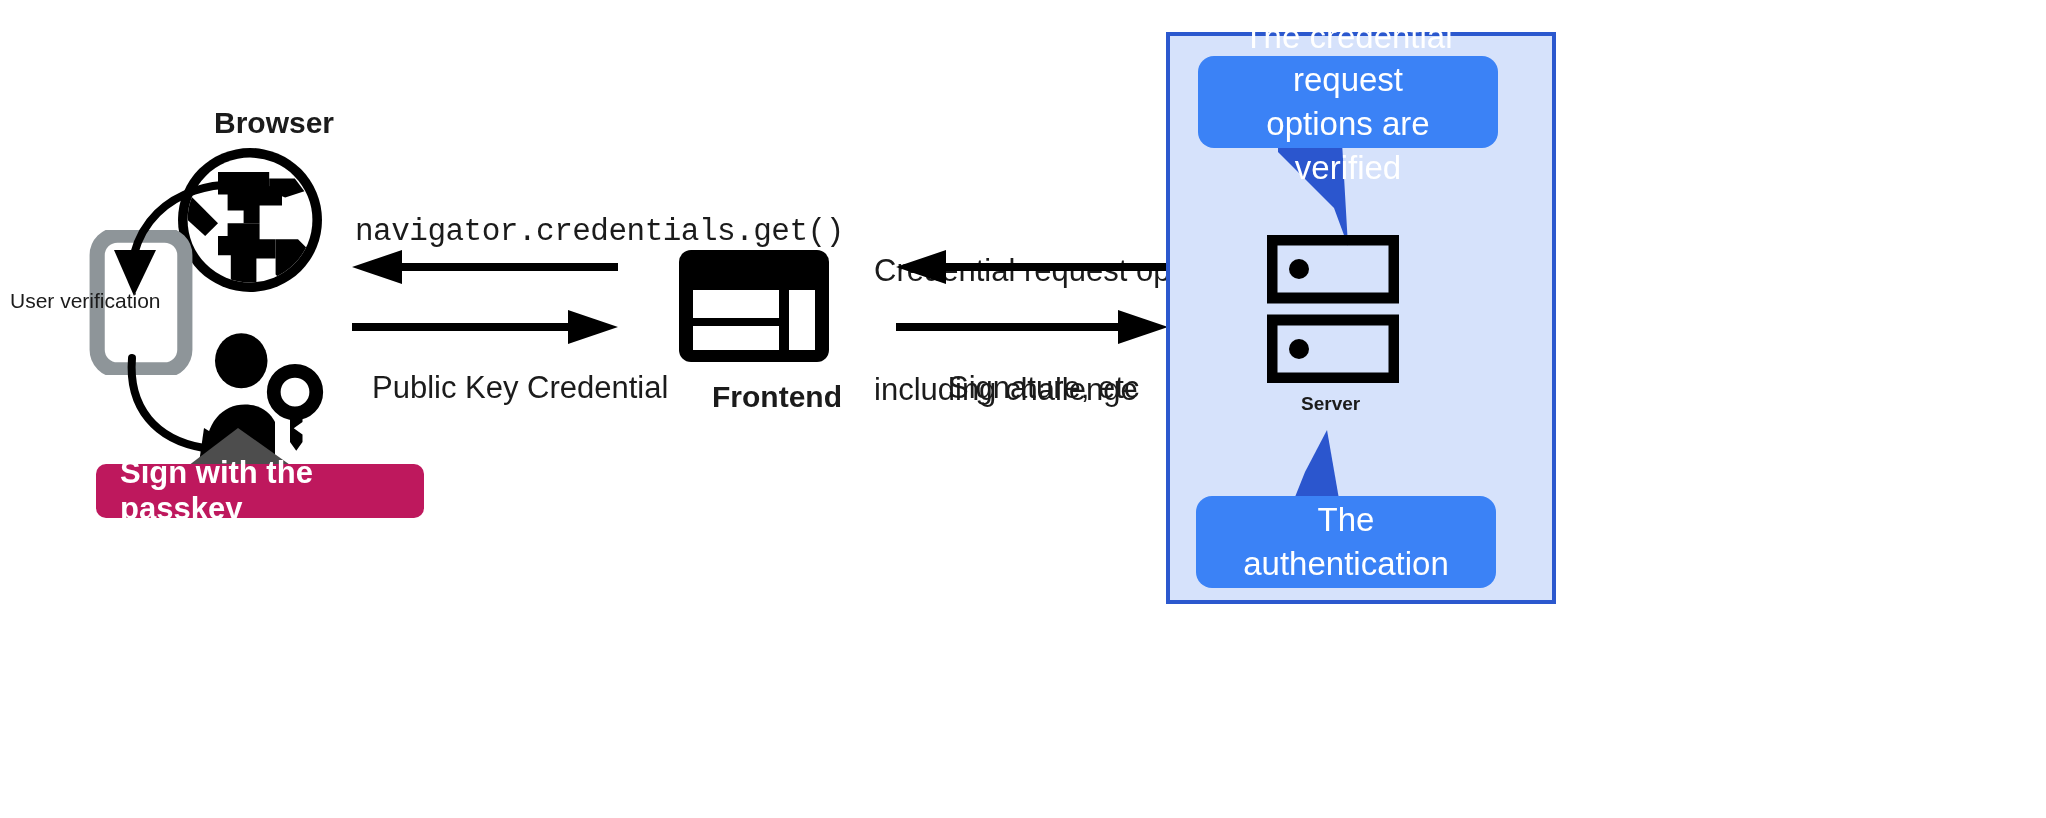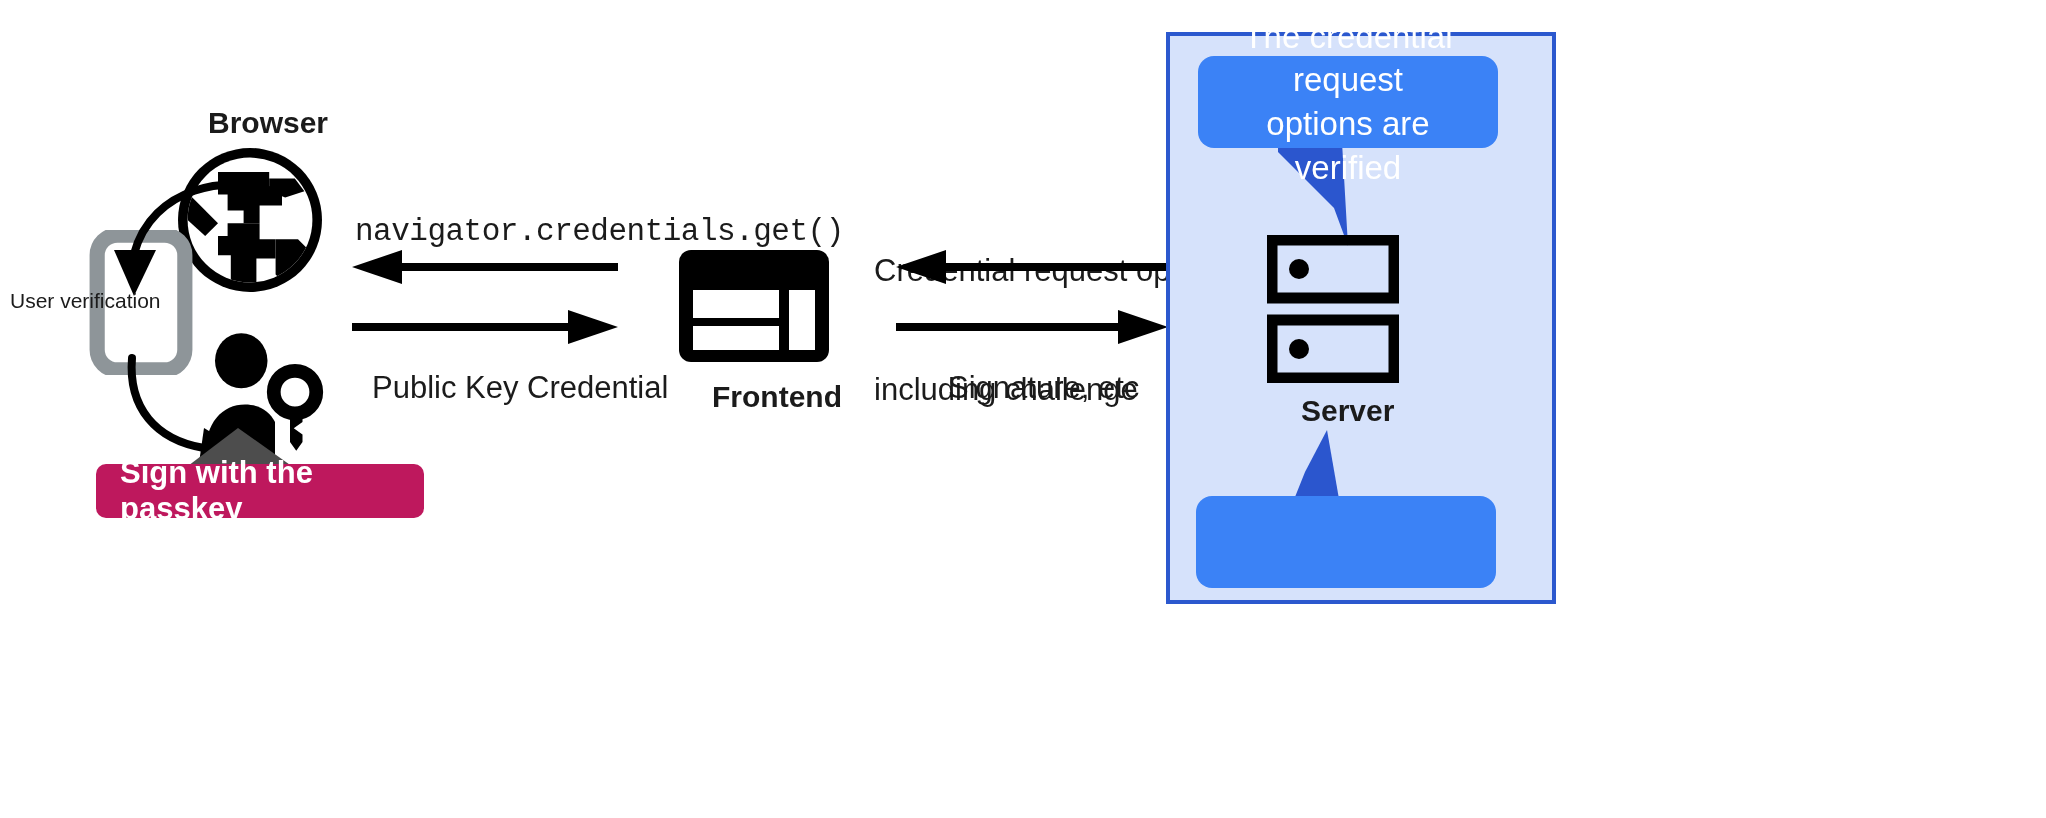--- a/index.html
+++ b/index.html
@@ -74,21 +74,21 @@
     font-family: "Liberation Sans", sans-serif;
     padding: 8px 24px;
     font-weight: bold;
   }
 </style>
 </head>
 <body>
 
 <div id="stage">
 
-  <div class="abs lbl lbl-bold" style="left:208px; top:104px; font-size:30px;">Browser</div>
+  <div class="abs lbl lbl-bold" style="left:214px; top:104px; font-size:30px;">Browser</div>
 
   <div class="abs" style="left:170px; top:140px; width:160px; height:160px;">
     <svg width="160" height="160" viewBox="0 0 100 100" aria-hidden="true">
       <defs>
         <clipPath id="globeClip">
             <circle cx="50" cy="50" r="39"></circle>
           </clipPath>
       </defs>
       <circle cx="50" cy="50" r="45" fill="#000"></circle>
       <circle cx="50" cy="50" r="39" fill="#fff"></circle>
@@ -218,26 +218,27 @@
 
   <div class="abs" style="left:1267px; top:235px; width:132px; height:148px; z-index:3;">
     <svg width="132" height="148" viewBox="0 0 132 148" aria-hidden="true">
       <rect x="5" y="5" width="122" height="58" fill="none" stroke="#000" stroke-width="11"></rect>
       <circle cx="32" cy="34" r="10" fill="#000"></circle>
       <rect x="5" y="85" width="122" height="58" fill="none" stroke="#000" stroke-width="11"></rect>
       <circle cx="32" cy="114" r="10" fill="#000"></circle>
     </svg>
   </div>
 
-  <div class="abs lbl lbl-bold" style="left:1301px; top:392px; font-size:30px; z-index:3;">Server</div>
+  <div class="abs lbl lbl-bold" style="left:1301px; top:392px; font-size:19px; z-index:3;">Server</div>
 
   <div class="abs" style="left:1285px; top:430px; width:140px; height:92px; z-index:3;">
     <svg class="bubble-tail" width="140" height="92" viewBox="0 0 140 92" aria-hidden="true">
       <polygon points="42,0 58,92 0,92 20,42" fill="#2b56ce"></polygon>
     </svg>
   </div>
 
   <div class="abs bubble" style="left:1196px; top:496px; width:300px; height:92px; z-index:4;">
     <div>
+      <div>The authentication</div>
     </div>
   </div>
 
 </div>
 
 </body></html>

